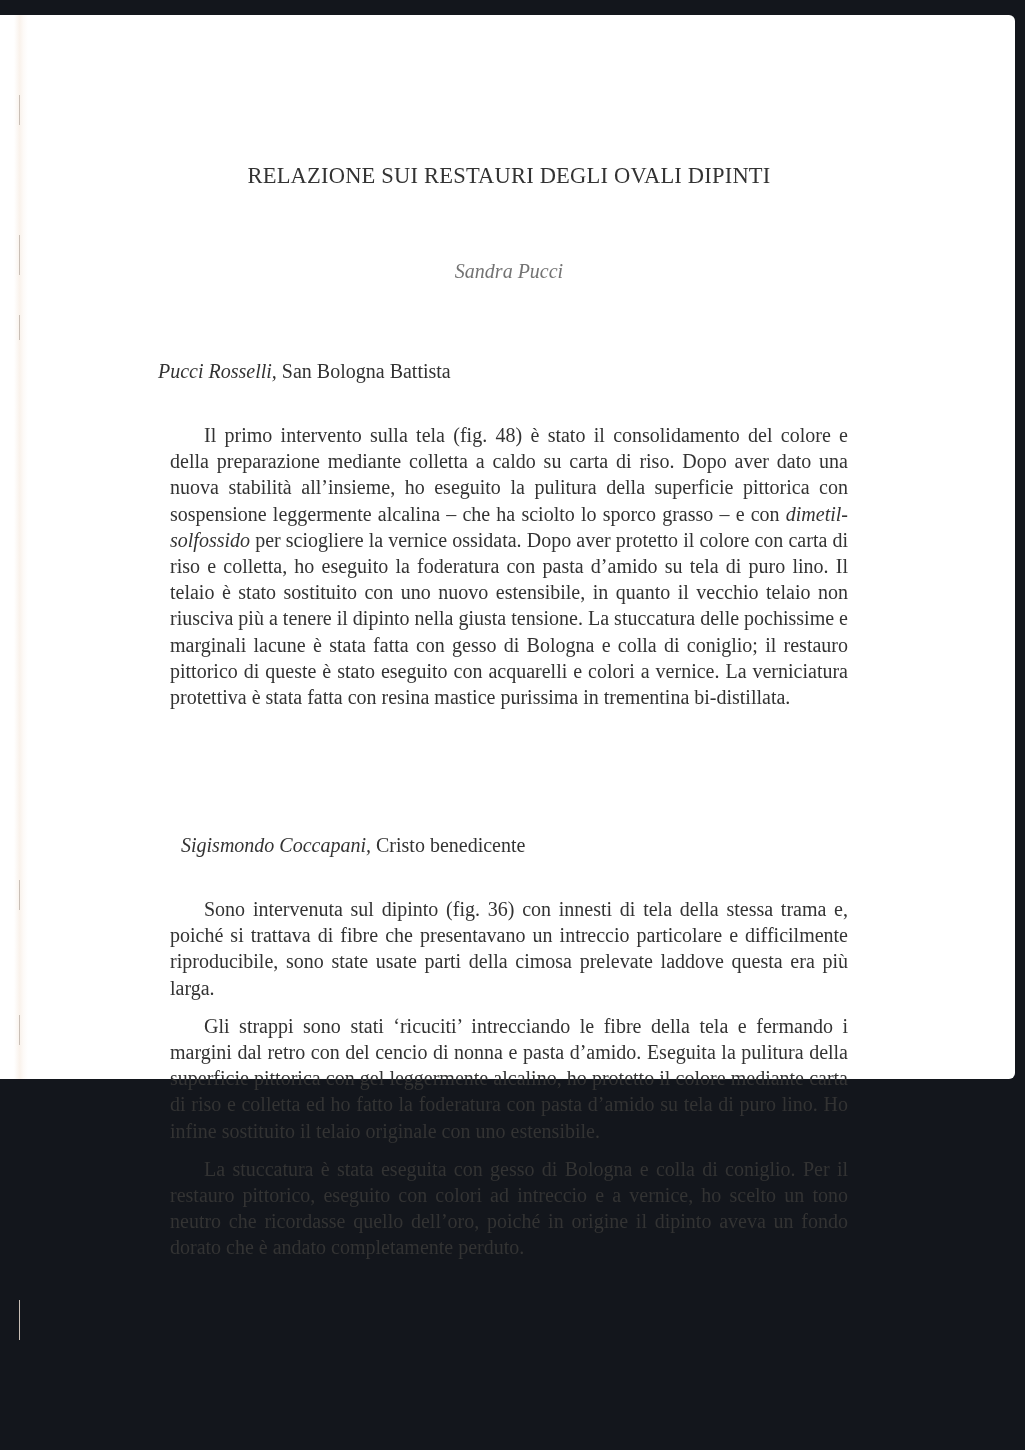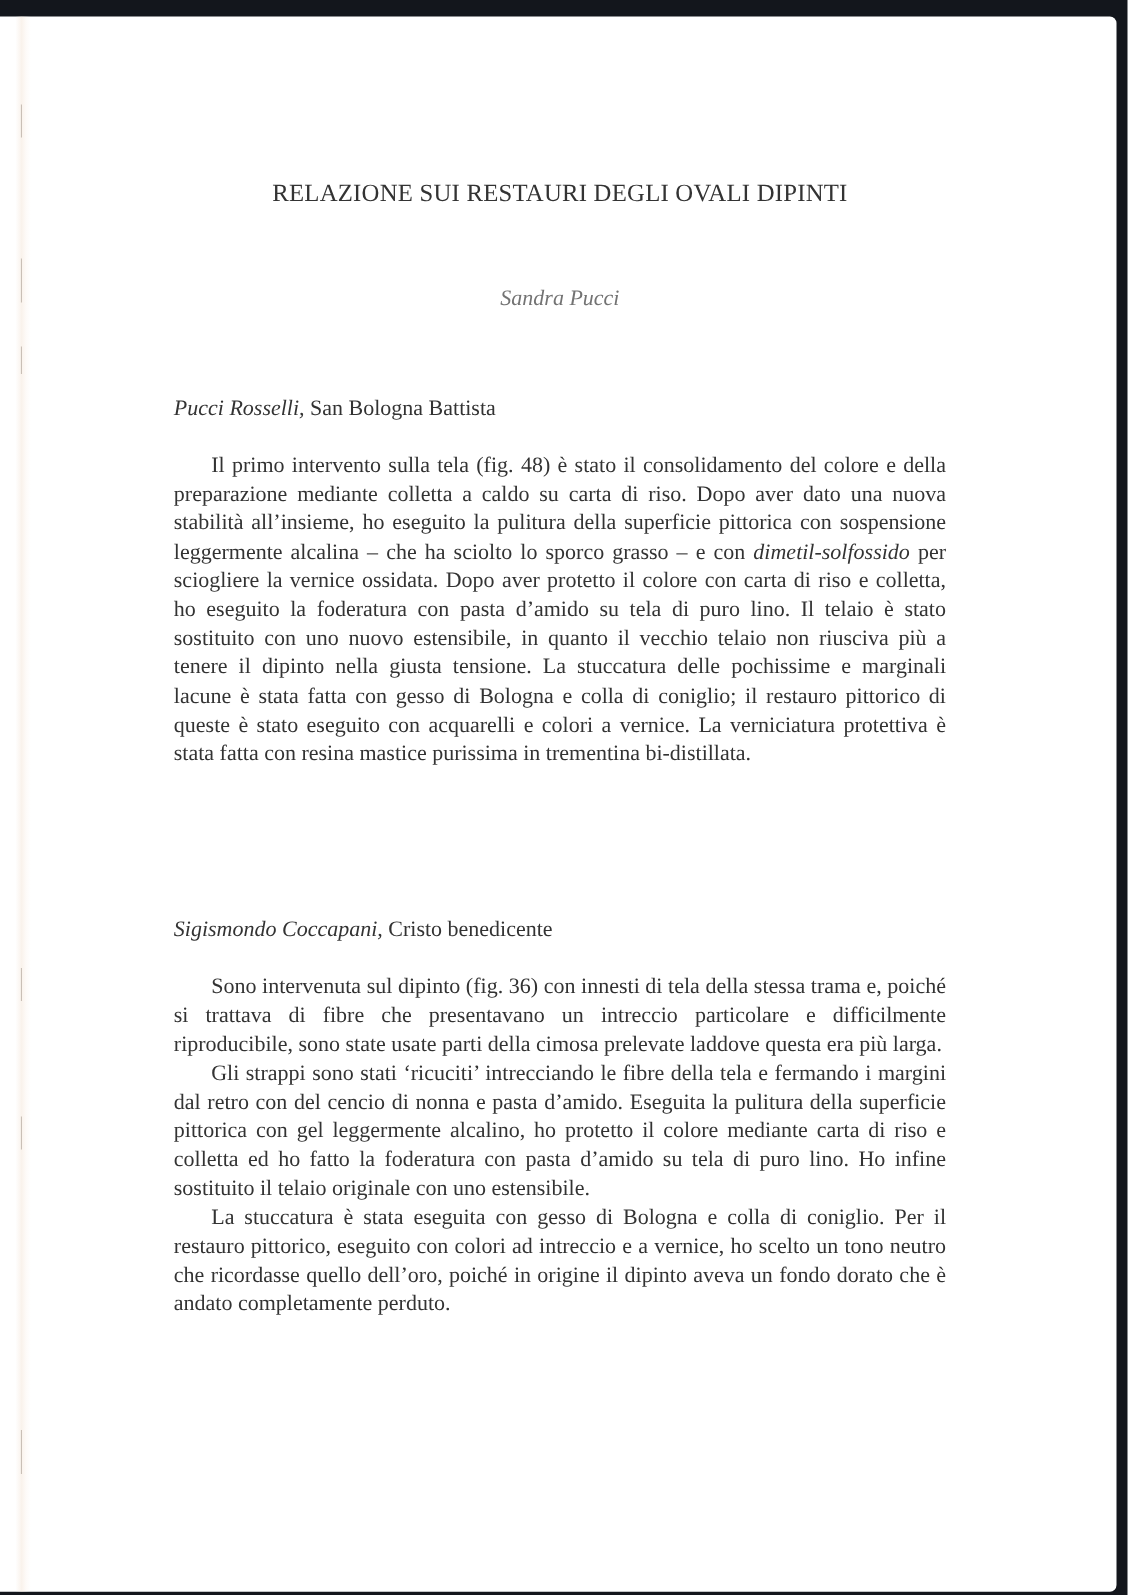--- a/index.html
+++ b/index.html
@@ -11,21 +11,21 @@
     height: 1450px;
     background: #13161c;
     position: relative;
     overflow: hidden;
   }
   .page {
     position: absolute;
     left: 0;
     top: 15px;
     width: 1015px;
-    height: 1432px;
+    height: 1064px;
     background: #ffffff;
     border-radius: 0 6px 6px 0;
   }
   .gutter-shadow {
     position: absolute;
     left: 14px;
     top: 0;
     width: 14px;
     height: 100%;
     background: linear-gradient(to right, rgba(240,225,210,0) 0%, rgba(245,232,220,0.55) 40%, rgba(250,240,232,0.3) 70%, rgba(255,255,255,0) 100%);
@@ -67,21 +67,21 @@
     font-style: italic;
   }
   .para {
     font-size: 20px;
     line-height: 26.2px;
     text-align: justify;
     hyphens: manual;
     color: #333;
   }
   .para p {
-    margin: 0;
+    margin: 12px;
     text-indent: 34px;
   }
   .para em {
     font-style: italic;
   }
 </style>
 </head>
 <body>
 
 <div class="page">
@@ -100,21 +100,21 @@
   <div class="text-block author">Sandra Pucci</div>
 
   <div class="text-block section-head" style="top:342px;">
     <span class="artist">Pucci Rosselli,</span><span> San Bologna Battista</span>
   </div>
 
   <div class="text-block para" style="top:395px;">
     <p><span>Il primo intervento sulla tela (fig. 48) è stato il consolidamento del colore e della preparazione mediante colletta a caldo su carta di riso. Dopo aver dato una nuova stabilità all’insieme, ho eseguito la pulitura della superficie pittorica con sospensione leggermente alcalina – che ha sciolto lo sporco grasso – e con </span><em>dimetil-solfossido</em><span> per sciogliere la vernice ossidata. Dopo aver protetto il colore con carta di riso e colletta, ho eseguito la foderatura con pasta d’amido su tela di puro lino. Il telaio è stato sostituito con uno nuovo estensibile, in quanto il vecchio telaio non riusciva più a tenere il dipinto nella giusta tensione. La stuccatura delle pochissime e marginali lacune è stata fatta con gesso di Bologna e colla di coniglio; il restauro pittorico di queste è stato eseguito con acquarelli e colori a vernice. La verniciatura protettiva è stata fatta con resina mastice purissima in trementina bi-distillata.</span></p>
   </div>
 
-  <div class="text-block section-head" style="top:816px;">
+  <div class="text-block section-head" style="top:816px;margin-left:23px;">
     <span class="artist">Sigismondo Coccapani,</span><span> Cristo benedicente</span>
   </div>
 
   <div class="text-block para" style="top:869px;">
     <p>Sono intervenuta sul dipinto (fig. 36) con innesti di tela della stessa trama e, poiché si trattava di fibre che presentavano un intreccio particolare e difficilmente riproducibile, sono state usate parti della cimosa prelevate laddove questa era più larga.</p>
     <p>Gli strappi sono stati ‘ricuciti’ intrecciando le fibre della tela e fermando i margini dal retro con del cencio di nonna e pasta d’amido. Eseguita la pulitura della superficie pittorica con gel leggermente alcalino, ho protetto il colore mediante carta di riso e colletta ed ho fatto la foderatura con pasta d’amido su tela di puro lino. Ho infine sostituito il telaio originale con uno estensibile.</p>
     <p>La stuccatura è stata eseguita con gesso di Bologna e colla di coniglio. Per il restauro pittorico, eseguito con colori ad intreccio e a vernice, ho scelto un tono neutro che ricordasse quello dell’oro, poiché in origine il dipinto aveva un fondo dorato che è andato completamente perduto.</p>
   </div>
 </div>
 

